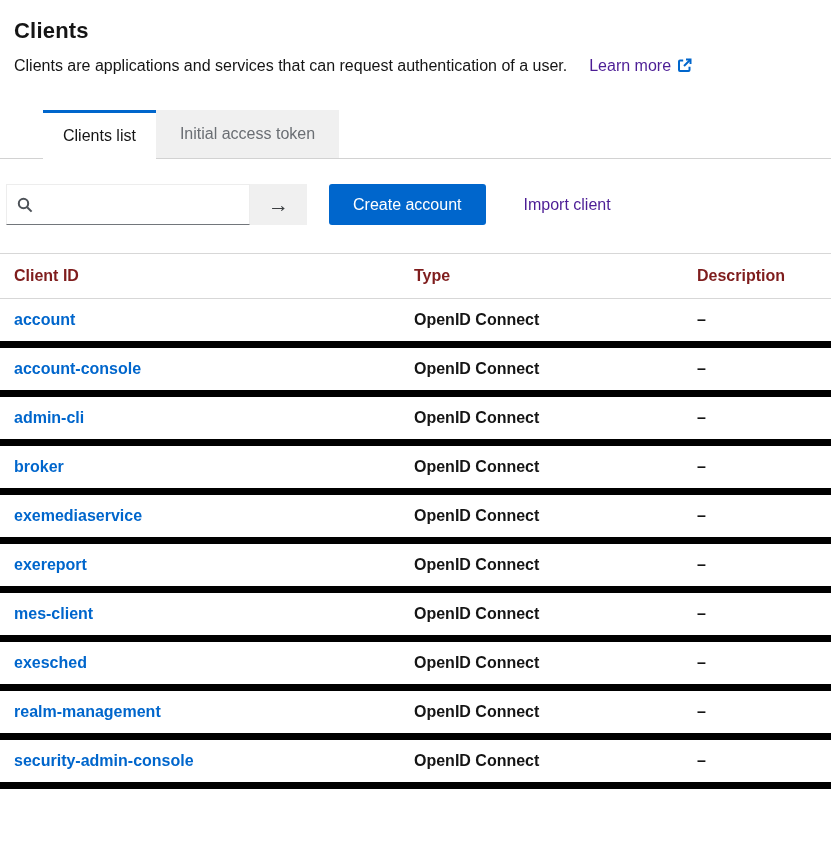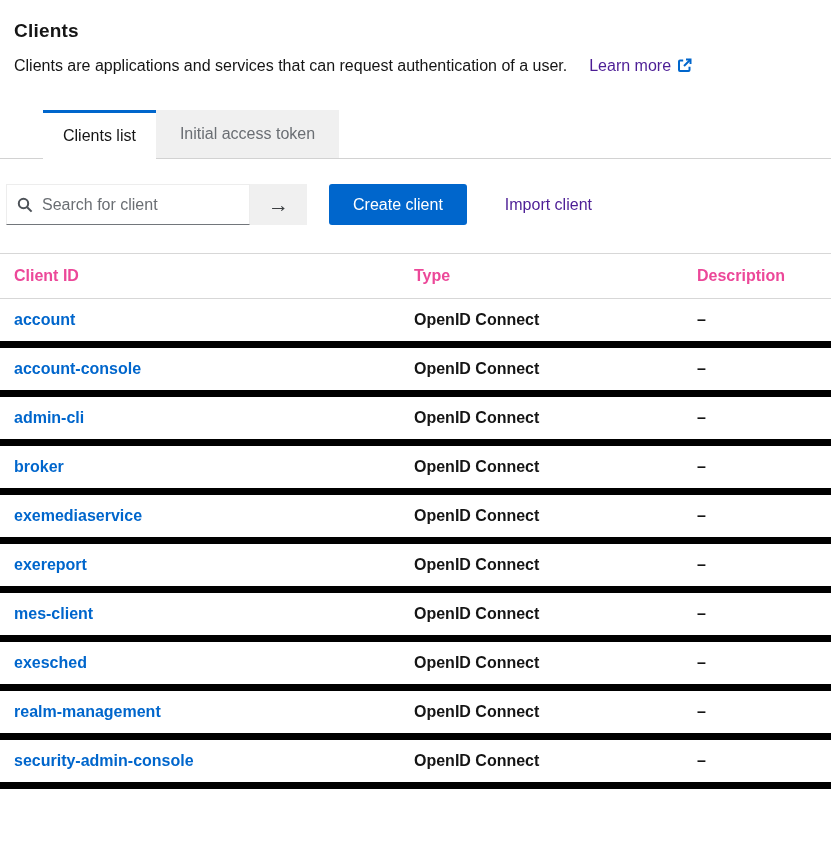--- a/index.html
+++ b/index.html
@@ -6,21 +6,21 @@
   html, body { width: 831px; height: 856px; overflow: hidden; }
   body {
     font-family: "Liberation Sans", sans-serif;
     color: #151515;
     background: #ffffff;
   }
 
   
   .header { padding: 16px 14px 0 14px; }
   .page-title {
-    font-size: 19px;
+    font-size: 22px;
     font-weight: 600;
     line-height: 30px;
     letter-spacing: 0.2px;
   }
   .subtitle-row {
     margin-top: 9px;
     font-size: 16px;
     line-height: 22px;
   }
   .learn-more {
@@ -129,21 +129,21 @@
   }
   col.c1 { width: 400px; }
   col.c2 { width: 283px; }
   col.c3 { width: 148px; }
   thead th {
     text-align: left;
     font-weight: bold;
     padding: 13px 8px 13px 14px;
     border-top: 1px solid #d7d7d7;
     border-bottom: 1px solid #d7d7d7;
-    color: #ec4899;
+    color: #7f1d1d;
   }
   tbody td {
     padding: 12px 8px 12px 14px;
     border-bottom: 7px solid #000000;
     color: #151515;
     font-weight: bold;
   }
   tbody a.client-link {
     color: #0066cc;
     text-decoration: none;
@@ -168,25 +168,24 @@
   <div class="tab inactive">Initial access token</div>
 </div>
 
 <div class="toolbar">
   <div class="search-group">
     <div class="search-input-wrap">
       <svg width="16" height="16" viewBox="0 0 16 16" fill="none" stroke="#4d5258" stroke-width="2">
           <circle cx="6.5" cy="6.5" r="4.7"></circle>
           <line x1="10.2" y1="10.2" x2="14.6" y2="14.6"></line>
         </svg>
-      <input type="text" placeholder="Search for client" style="">
     </div>
     <button class="search-submit"><span>→</span></button>
   </div>
-  <button class="create-btn">Create client</button>
+  <button class="create-btn">Create account</button>
   <a class="import-link" href="#">Import client</a>
 </div>
 
 <table>
   <colgroup>
       <col class="c1">
       <col class="c2">
       <col class="c3">
     </colgroup>
   <thead>

